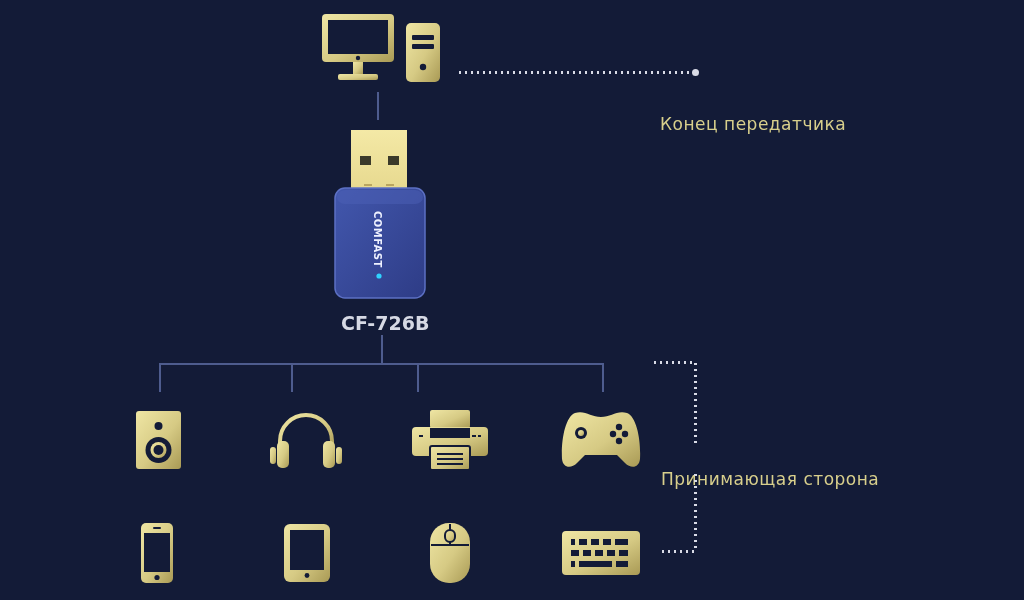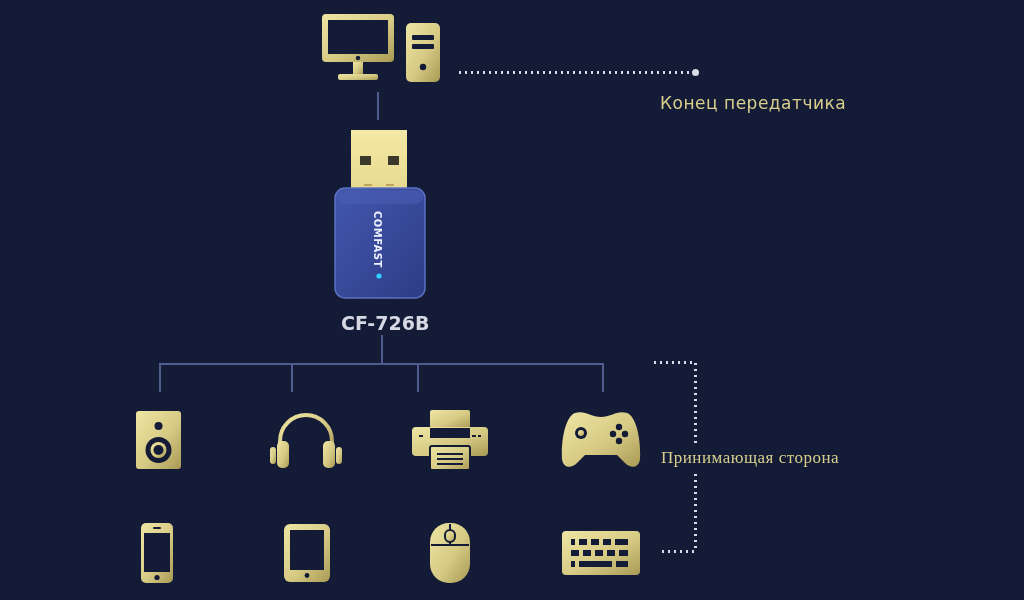--- a/index.html
+++ b/index.html
@@ -1,19 +1,19 @@
 <!DOCTYPE html>
 <html><head>
 <meta charset="utf-8">
 <style>
   html,body{margin:0;padding:0;}
   body{width:1024px;height:600px;background:#131b37;position:relative;overflow:hidden;font-family:"DejaVu Sans",sans-serif;}
   .abs{position:absolute;}
   .ico{position:absolute;}
-  .lbl{position:absolute;color:#d8cf8c;font-size:17px;letter-spacing:0.5px;white-space:nowrap;}
+  .lbl{position:absolute;color:#d8cf8c;font-size:17px;letter-spacing:0.5px;white-space:nowrap;margin-top:21px;}
   .model{position:absolute;color:#d6d9e4;font-size:19px;white-space:nowrap;}
   .line{position:absolute;background:#4e5c8e;}
   .dot-h{position:absolute;height:3px;background-image:radial-gradient(circle,#d9dbe6 1.2px,transparent 1.5px);background-size:6px 3px;background-repeat:repeat-x;}
   .dot-v{position:absolute;width:3px;background-image:radial-gradient(circle,#d9dbe6 1.2px,transparent 1.5px);background-size:3px 6px;background-repeat:repeat-y;}
 </style>
 </head>
 <body>
 
 
 
@@ -115,21 +115,21 @@
   <circle cx="20" cy="22" r="3" fill="url(#gold)"></circle>
   <circle cx="58" cy="16" r="3.2" fill="#131b37"></circle>
   <circle cx="52" cy="23" r="3.2" fill="#131b37"></circle>
   <circle cx="64" cy="23" r="3.2" fill="#131b37"></circle>
   <circle cx="58" cy="30" r="3.2" fill="#131b37"></circle>
 </svg>
 
 
 <div class="dot-h" style="left:652px;top:361px;width:44px;"></div>
 <div class="dot-v" style="left:694px;top:361px;height:84px;"></div>
-<div class="lbl" style="left:661px;top:448px;font-family:Liberation Serif, serif;">Принимающая сторона</div>
+<div class="lbl" style="left:661px;top:448px;">Принимающая сторона</div>
 <div class="dot-v" style="left:694px;top:472px;height:80px;"></div>
 <div class="dot-h" style="left:660px;top:550px;width:37px;"></div>
 
 
 <svg class="ico" style="left:141px;top:523px" width="32" height="60" viewBox="0 0 32 60">
   <rect x="0" y="0" width="32" height="60" rx="5" fill="url(#gold)"></rect>
   <rect x="3" y="10" width="26" height="39" fill="#131b37"></rect>
   <rect x="12" y="4" width="8" height="2" rx="1" fill="#131b37"></rect>
   <circle cx="16" cy="54.5" r="2.6" fill="#131b37"></circle>
 </svg>

